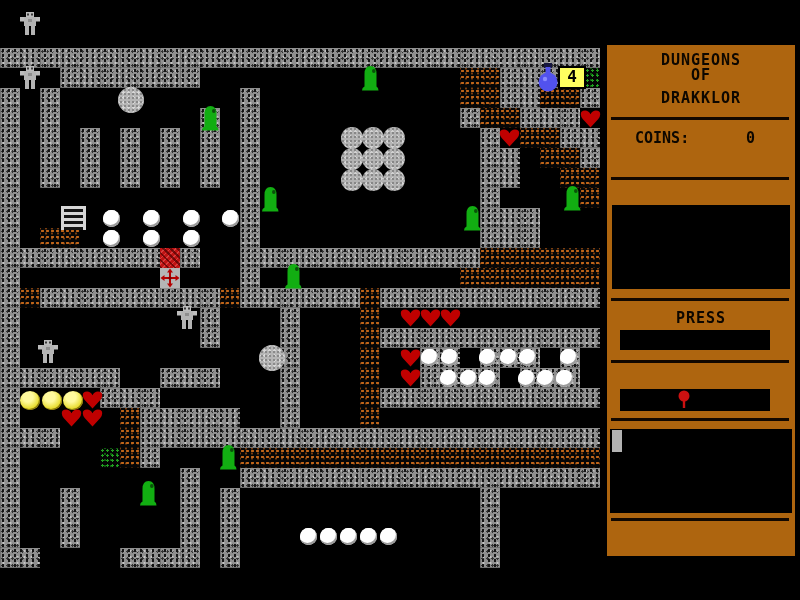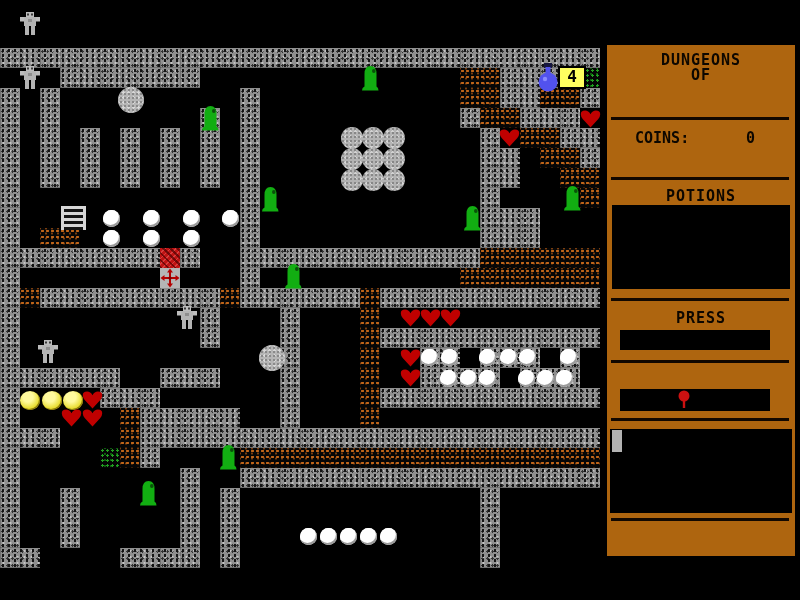--- a/index.html
+++ b/index.html
@@ -204,31 +204,31 @@
       <div class="tile t-W" style="left: 480px; top: 528px; width: 20px;"></div>
       <div class="tile t-W" style="left: 0px; top: 548px; width: 40px;"></div>
       <div class="tile t-W" style="left: 120px; top: 548px; width: 80px;"></div>
       <div class="tile t-W" style="left: 220px; top: 548px; width: 20px;"></div>
       <div class="tile t-W" style="left: 480px; top: 548px; width: 20px;"></div>
     </div>
 
   <div id="sidebar">
     <div class="sb-line" style="top:6px">DUNGEONS</div>
     <div class="sb-line" style="top:21px">OF</div>
+    <div class="sb-line" style="top:44px">DRAKKLOR</div>
 
     <div class="sb-div" style="top:72px"></div>
 
     <div class="sb-statrow" style="top:84px">
       <span>COINS:</span>
       <span>0</span>
     </div>
 
     <div class="sb-div" style="top:132px"></div>
 
-    <div class="sb-line" style="top:142px">POTIONS</div>
     <div class="sb-box" style="top:160px;left:5px;width:178px;height:84px"></div>
 
     <div class="sb-div" style="top:253px"></div>
 
     <div class="sb-line" style="top:264px">PRESS</div>
     <div class="sb-bar" style="top:285px;left:13px;width:150px;height:20px"></div>
 
     <div class="sb-div" style="top:315px"></div>
 
     <div class="sb-bar" style="top:344px;left:13px;width:150px;height:22px">

